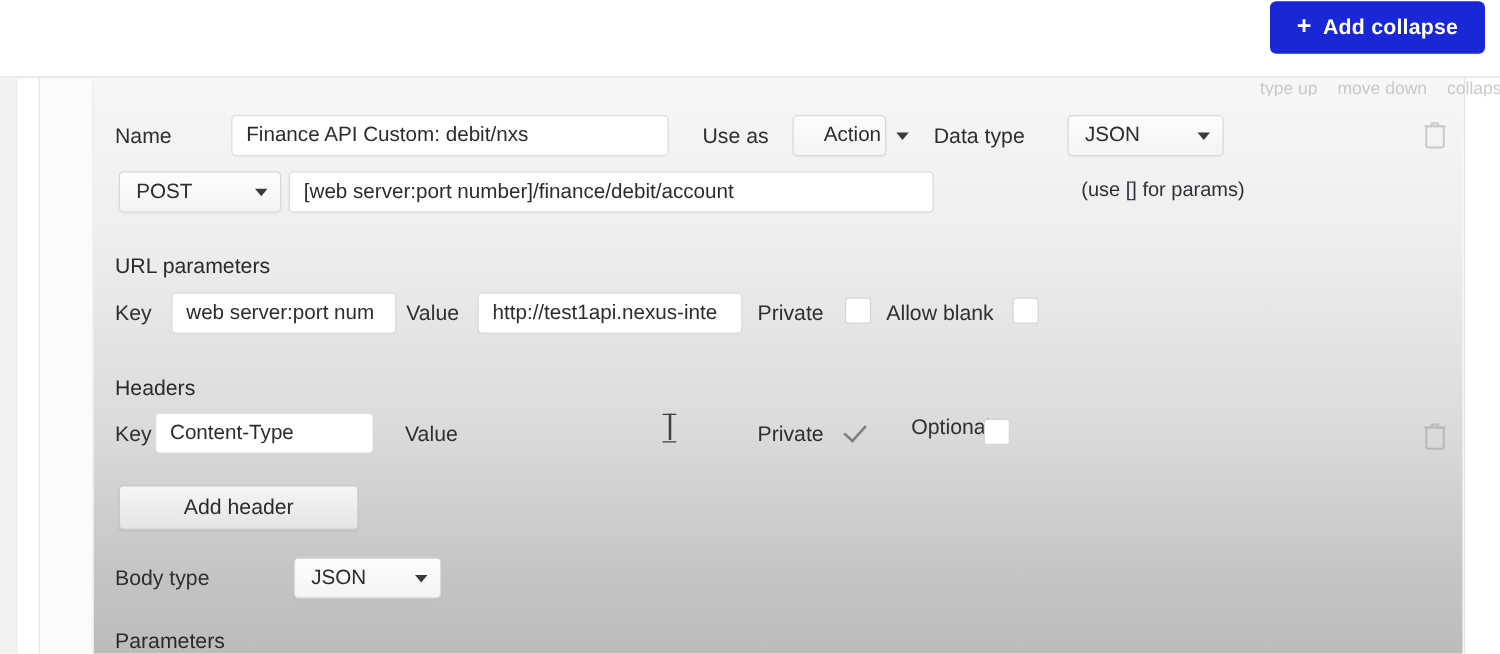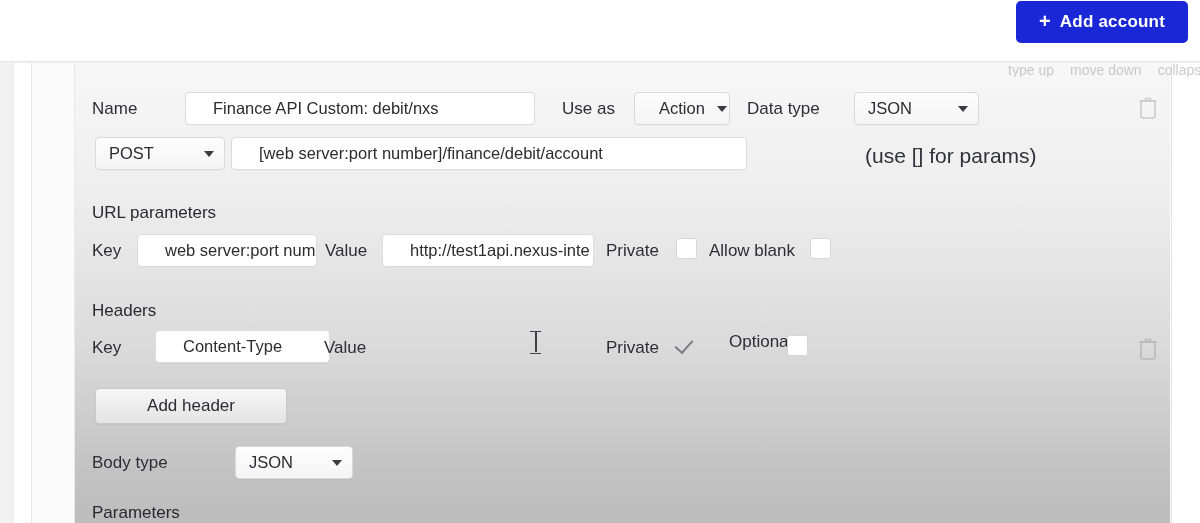--- a/index.html
+++ b/index.html
@@ -106,33 +106,33 @@
     font-size: 17px;
     color: #2e2e33;
     white-space: nowrap;
   }
   .section-title {
     font-size: 17px;
     color: #2a2a2e;
     white-space: nowrap;
   }
   .hint {
-    font-size: 21px;
+    font-size: 16px;
     color: #30303a;
     white-space: nowrap;
   }
 
   
   .tf {
     background: #ffffff;
     border: 1px solid #dcdcdc;
     border-radius: 4px;
     font-size: 16.5px;
     color: #2c2c31;
-    padding: 0 27px;
+    padding: 0 11px;
     height: 33px;
     line-height: 31px;
     white-space: nowrap;
     overflow: hidden;
     text-overflow: clip;
     box-shadow: 0 1px 1px rgba(0,0,0,.02);
     font-family: "Liberation Sans", sans-serif;
   }
 
   
@@ -227,21 +227,21 @@
   .abs { position: absolute; }
 </style>
 </head>
 <body>
 
 <div id="root">
 
   <div class="topbar">
     <button class="add-plugins-btn">
       <span class="plus-glyph">+</span>
-      <span>Add account</span>
+      <span>Add collapse</span>
     </button>
   </div>
   <div class="topbar-sep"></div>
 
   <div class="below">
 
     <div class="gutter-left-strip"></div>
     <div class="gutter-white"></div>
 
     <div class="outer-panel"></div>
@@ -256,21 +256,21 @@
         <span class="cutoff-link">collapse</span>
       </div>
 
       
       <div class="abs lbl" style="left:17px; top:36px;">Name</div>
 
       <div class="abs tf" style="left:110px; top:29px; width:350px;">Finance API Custom: debit/nxs</div>
 
       <div class="abs lbl" style="left:487px; top:36px;">Use as</div>
 
-      <div class="abs sel" style="left:559px; top:29px; width:96px;padding-left:24px;">
+      <div class="abs sel" style="left:559px; top:29px; width:75px;padding-left:24px;">
         <span>Action</span>
         <span class="caret"></span>
       </div>
 
       <div class="abs lbl" style="left:672px; top:36px;">Data type</div>
 
       <div class="abs sel" style="left:779px; top:29px; width:125px;">
         <span>JSON</span>
         <span class="caret"></span>
       </div>
@@ -310,21 +310,21 @@
 
       <div class="abs lbl" style="left:634px; top:178px;">Allow blank</div>
 
       <div class="abs cb" style="left:735px; top:175px;"></div>
 
       
       <div class="abs section-title" style="left:17px; top:238px;">Headers</div>
 
       <div class="abs lbl" style="left:17px; top:275px;">Key</div>
 
-      <div class="abs tf" style="left:80px; top:267px; width:175px;">Content-Type</div>
+      <div class="abs tf" style="left:49px; top:267px; width:175px;">Content-Type</div>
 
       <div class="abs lbl" style="left:249px; top:275px;">Value</div>
 
 
       <div class="ibeam" style="left:455px; top:268px;"></div>
 
       <div class="abs lbl" style="left:531px; top:275px;">Private</div>
 
       <div class="abs cb checked" style="left:601px; top:272px;"></div>
 

